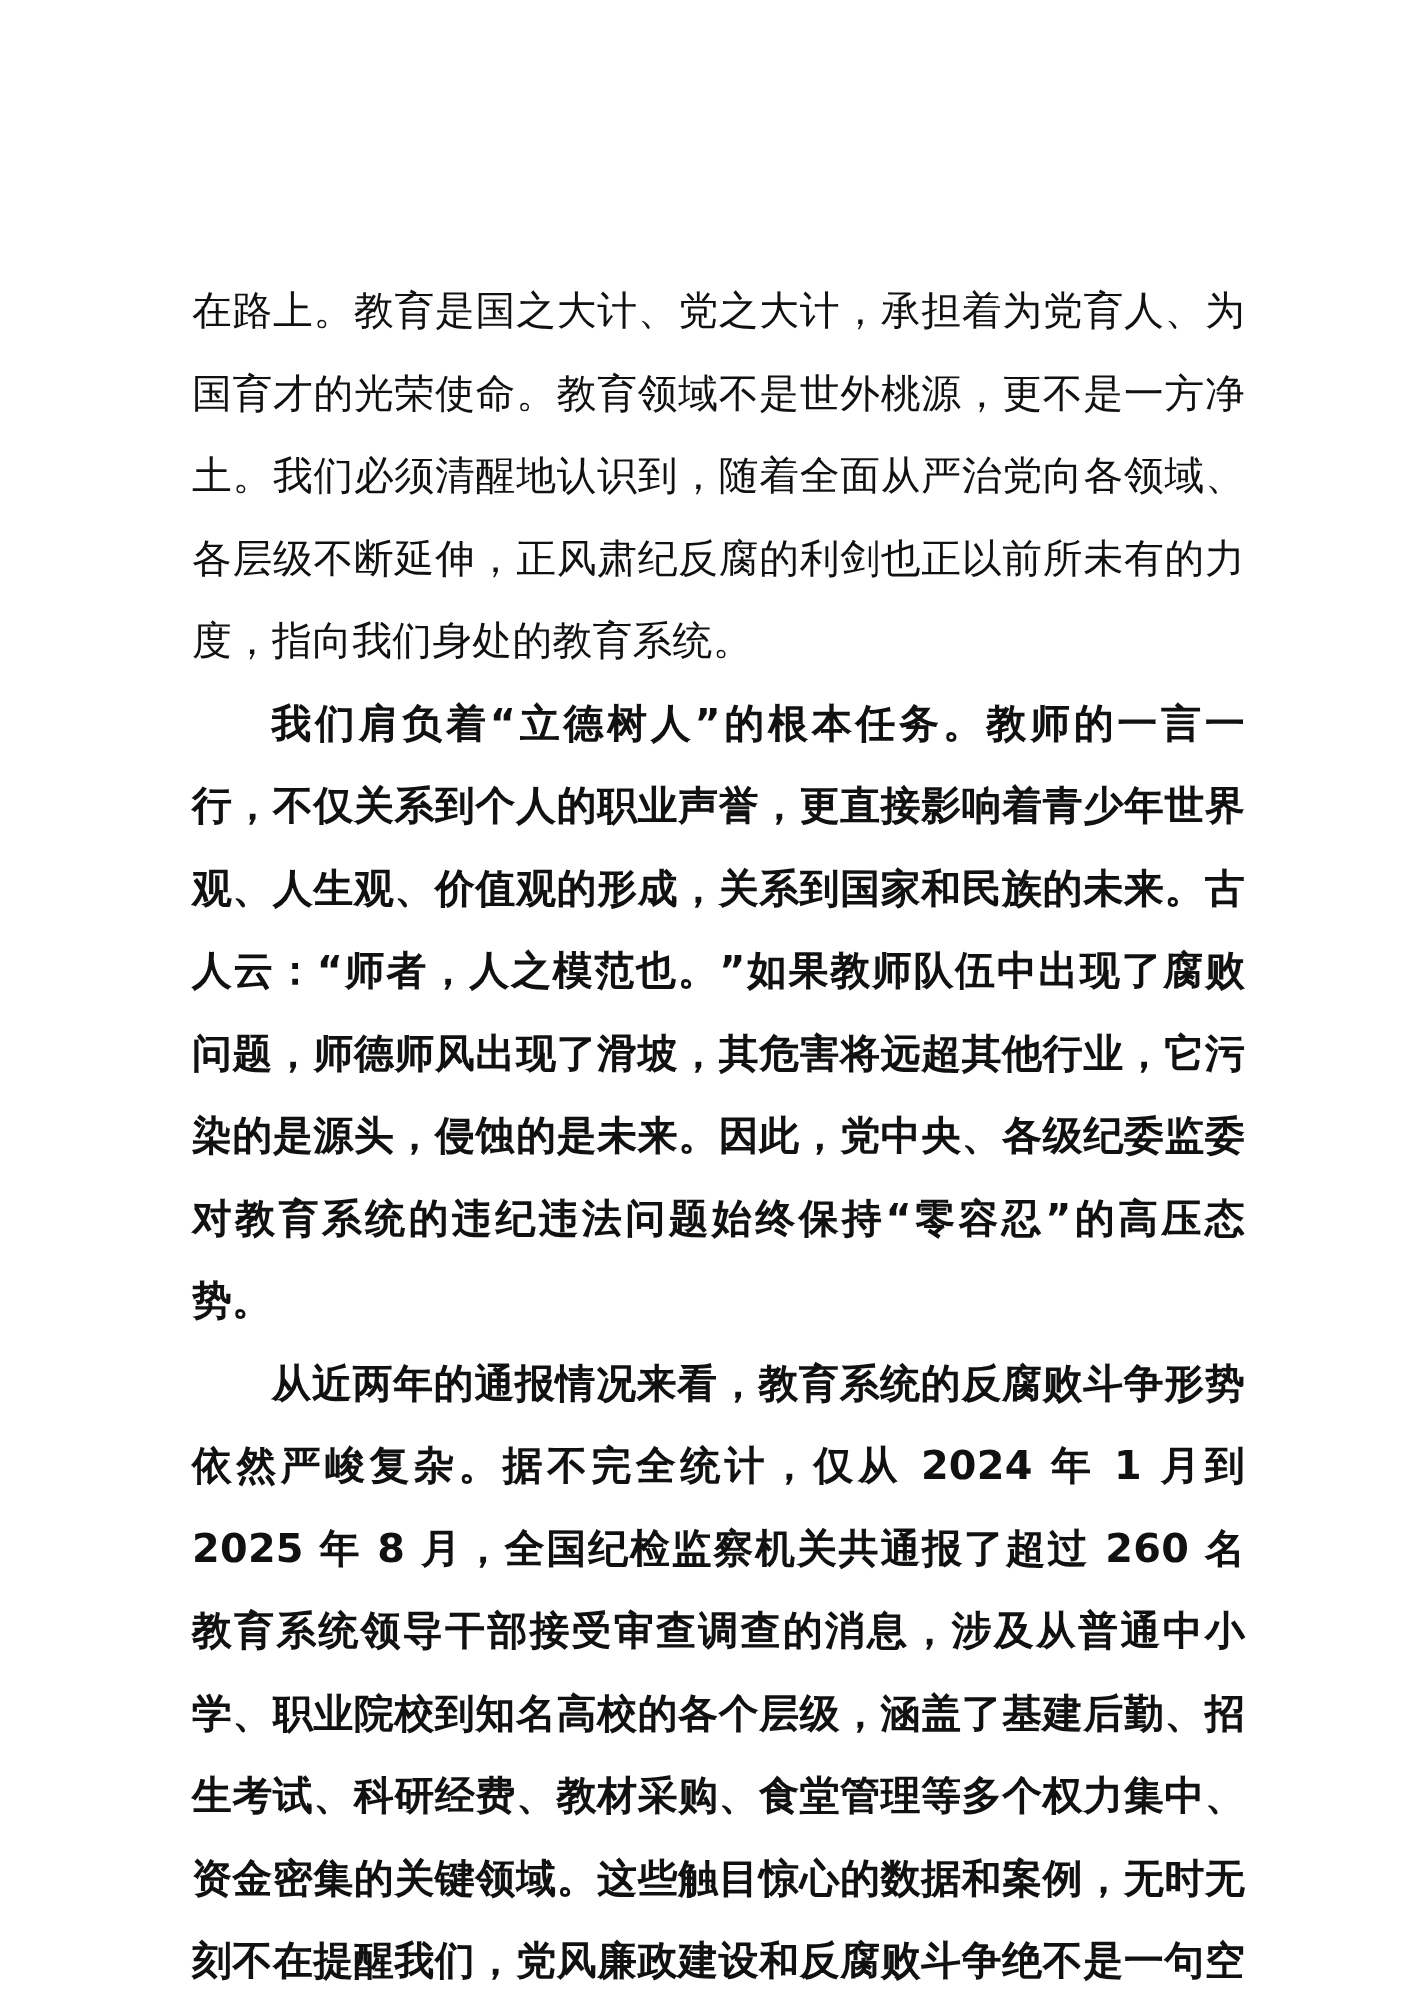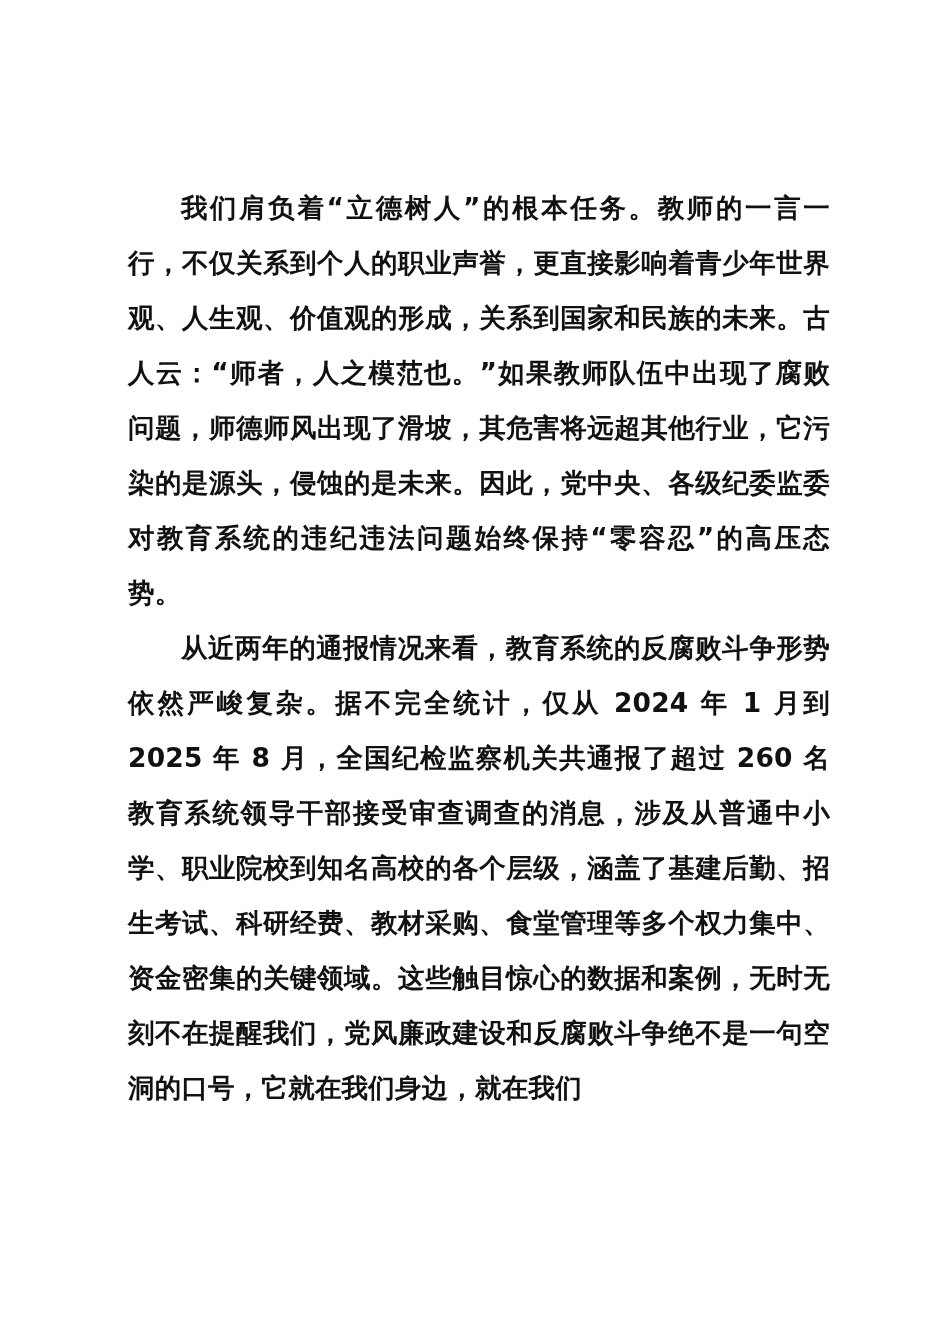--- a/index.html
+++ b/index.html
@@ -38,16 +38,17 @@
   .para.indent {
     text-indent: 2em;
     font-weight: bold;
   }
 </style>
 </head>
 <body>
 
 <div class="page">
   <div class="doc-body">
+    <p class="para">在路上。教育是国之大计、党之大计，承担着为党育人、为国育才的光荣使命。教育领域不是世外桃源，更不是一方净土。我们必须清醒地认识到，随着全面从严治党向各领域、各层级不断延伸，正风肃纪反腐的利剑也正以前所未有的力度，指向我们身处的教育系统。</p>
     <p class="para indent">我们肩负着“立德树人”的根本任务。教师的一言一行，不仅关系到个人的职业声誉，更直接影响着青少年世界观、人生观、价值观的形成，关系到国家和民族的未来。古人云：“师者，人之模范也。”如果教师队伍中出现了腐败问题，师德师风出现了滑坡，其危害将远超其他行业，它污染的是源头，侵蚀的是未来。因此，党中央、各级纪委监委对教育系统的违纪违法问题始终保持“零容忍”的高压态势。</p>
     <p class="para indent">从近两年的通报情况来看，教育系统的反腐败斗争形势依然严峻复杂。据不完全统计，仅从 2024 年 1 月到 2025 年 8 月，全国纪检监察机关共通报了超过 260 名教育系统领导干部接受审查调查的消息，涉及从普通中小学、职业院校到知名高校的各个层级，涵盖了基建后勤、招生考试、科研经费、教材采购、食堂管理等多个权力集中、资金密集的关键领域。这些触目惊心的数据和案例，无时无刻不在提醒我们，党风廉政建设和反腐败斗争绝不是一句空洞的口号，它就在我们身边，就在我们</p>
   </div>
 </div>
 
 </body></html>

